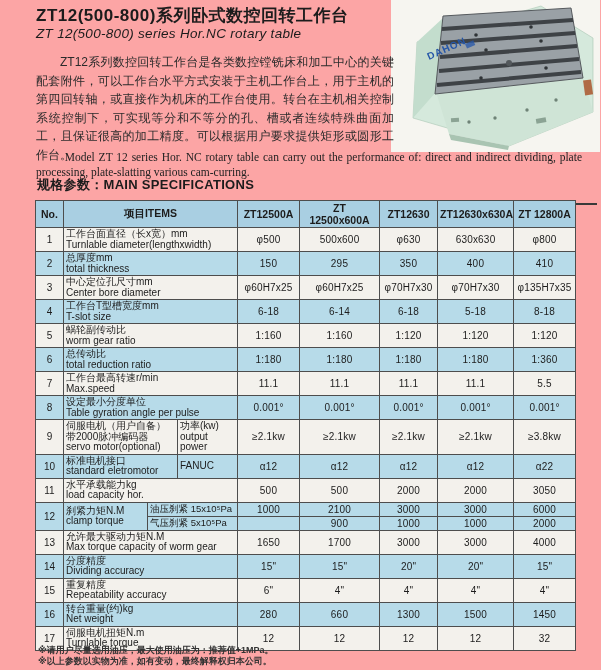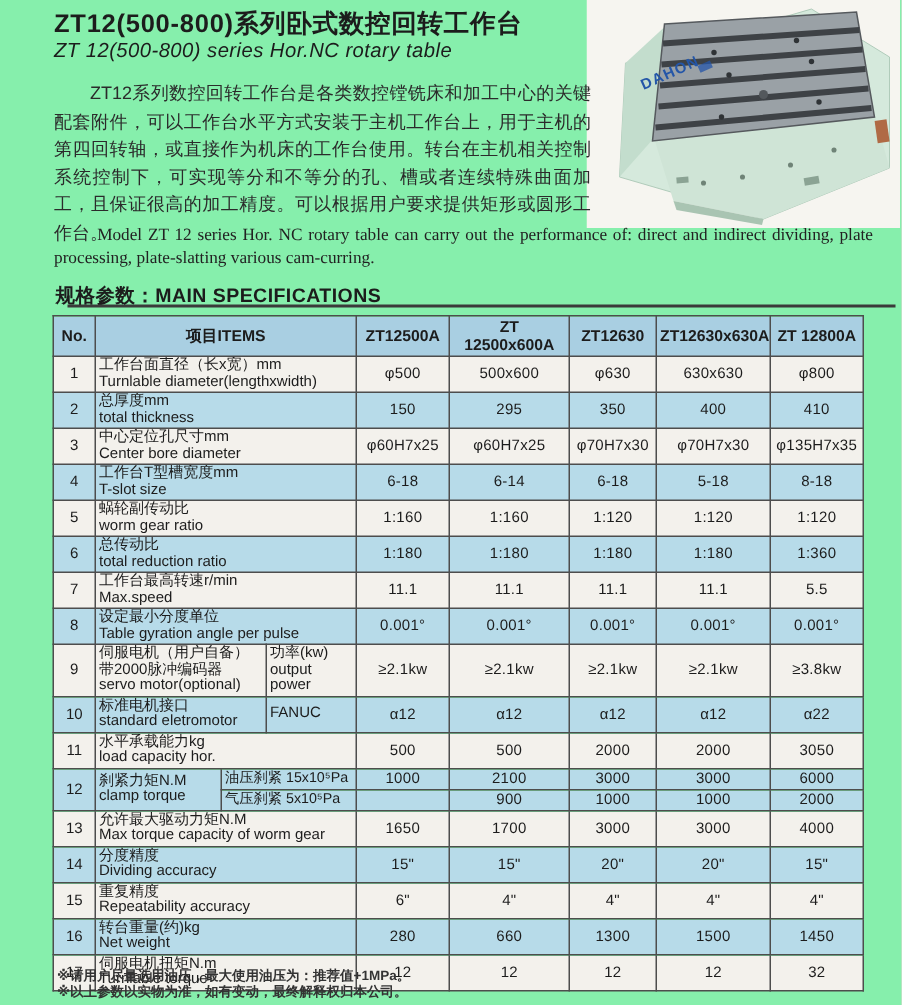--- a/index.html
+++ b/index.html
@@ -1,29 +1,29 @@
 <!DOCTYPE html>
 <html><head>
 <meta charset="utf-8">
 <style>
   html,body{margin:0;padding:0;background:#dddbd4;}
   .page{
     position:relative;width:601px;height:670px;margin:0 auto;
-    background:#86efac;overflow:hidden;
+    background:#fca5a5;overflow:hidden;
     font-family:"Liberation Sans","DejaVu Sans",sans-serif;color:#1c1c1c;
   }
   .title-zh{position:absolute;left:36px;top:4px;font-size:17px;font-weight:bold;letter-spacing:.5px;}
   .title-en{position:absolute;left:36px;top:26px;font-size:13.5px;font-weight:normal;font-style:italic;letter-spacing:.3px;}
   .photo{position:absolute;right:1px;top:0;width:209px;height:152px;}
   .intro-zh{position:absolute;left:36px;top:53px;width:358px;font-size:12px;line-height:18.5px;text-indent:2em;color:#2b2b2b;text-align:justify;}
   .intro-en{position:absolute;left:36px;top:150px;width:546px;font-family:"Liberation Serif","DejaVu Serif",serif;font-size:11.5px;line-height:15px;text-indent:2.5em;text-align:justify;color:#222;}
-  .spec-heading{position:absolute;left:37px;top:188px;font-size:13px;font-weight:bold;letter-spacing:.3px;}
+  .spec-heading{position:absolute;left:37px;top:176px;font-size:13px;font-weight:bold;letter-spacing:.3px;}
   .top-rule{position:absolute;left:45px;top:203px;width:552px;height:2px;background:#3a3a3a;}
   table.spec{
-    position:absolute;left:35px;top:210px;width:540px;
+    position:absolute;left:35px;top:200px;width:540px;
     border-collapse:collapse;table-layout:fixed;font-size:10px;
   }
   table.spec td, table.spec th{border:1px solid #4d4d4d;padding:1px 2px;vertical-align:middle;overflow:hidden;}
   table.spec th{background:#a9cfe2;font-weight:bold;height:15px;font-size:10.5px;}
   table.spec tr.shaded td{background:#b7dbe9;}
   table.spec tr.plain td{background:#f3f1ec;}
   td.no{text-align:center;}
   td.label{text-align:left;padding-left:4px;line-height:10.5px;}
   td.label .zh{display:block;}
   td.label .en{display:block;}

